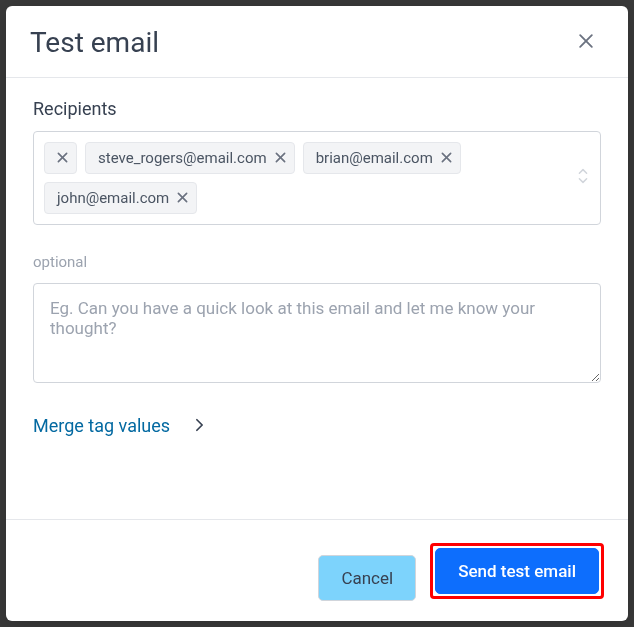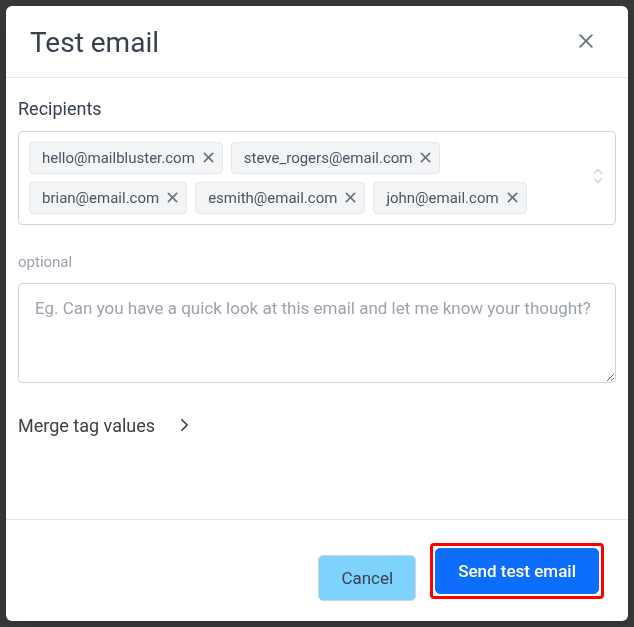--- a/index.html
+++ b/index.html
@@ -39,21 +39,21 @@
       border: none;
       cursor: pointer;
       padding: 4px;
       color: #6b7280;
       display: flex;
       align-items: center;
       justify-content: center;
     }
     .close-btn svg { width: 20px; height: 20px; }
     .modal-body {
-      padding: 20px 12px;
+      padding: 20px 27px;
       flex: 1;
       overflow-y: auto;
     }
     .field-label {
       font-size: 18px;
       color: #374151;
       margin-bottom: 12px;
       display: flex;
       align-items: baseline;
       gap: 8px;
@@ -119,21 +119,21 @@
       resize: vertical;
       margin-bottom: 24px;
     }
     .message-textarea::placeholder { color: #9ca3af; }
     .merge-row {
       display: flex;
       align-items: flex-start;
       gap: 25px;
       cursor: pointer;
       font-size: 18px;
-      color: #404040;
+      color: #0369a1;
       padding: 4px 0;
     }
     .merge-row svg { width: 9px; height: 14px; color: #374151; }
     .modal-footer {
       border-top: 1px solid #e5e7eb;
       padding: 20px 24px;
       display: flex;
       justify-content: flex-end;
       gap: 14px;
       align-items: center;
@@ -177,48 +177,38 @@
           <line x1="19" y1="5" x2="5" y2="19"></line>
         </svg>
       </span>
     </button>
   </div>
 
   <div class="modal-body">
     <div class="field-label">Recipients</div>
     <div class="recipients-box" id="recipients-box">
       <span class="chip">
-          <span>hello@mailbluster.com</span>
           <button class="chip-remove">
             <span><svg viewBox="0 0 12 12" fill="none" stroke="currentColor" stroke-width="1.8" stroke-linecap="round">
                 <line x1="1.5" y1="1.5" x2="10.5" y2="10.5"></line>
                 <line x1="10.5" y1="1.5" x2="1.5" y2="10.5"></line>
               </svg></span>
           </button>
         </span>
         <span class="chip">
           <span>steve_rogers@email.com</span>
           <button class="chip-remove">
             <span><svg viewBox="0 0 12 12" fill="none" stroke="currentColor" stroke-width="1.8" stroke-linecap="round">
                 <line x1="1.5" y1="1.5" x2="10.5" y2="10.5"></line>
                 <line x1="10.5" y1="1.5" x2="1.5" y2="10.5"></line>
               </svg></span>
           </button>
         </span>
         <span class="chip">
           <span>brian@email.com</span>
-          <button class="chip-remove">
-            <span><svg viewBox="0 0 12 12" fill="none" stroke="currentColor" stroke-width="1.8" stroke-linecap="round">
-                <line x1="1.5" y1="1.5" x2="10.5" y2="10.5"></line>
-                <line x1="10.5" y1="1.5" x2="1.5" y2="10.5"></line>
-              </svg></span>
-          </button>
-        </span>
-        <span class="chip">
-          <span>esmith@email.com</span>
           <button class="chip-remove">
             <span><svg viewBox="0 0 12 12" fill="none" stroke="currentColor" stroke-width="1.8" stroke-linecap="round">
                 <line x1="1.5" y1="1.5" x2="10.5" y2="10.5"></line>
                 <line x1="10.5" y1="1.5" x2="1.5" y2="10.5"></line>
               </svg></span>
           </button>
         </span>
         <span class="chip">
           <span>john@email.com</span>
           <button class="chip-remove">

